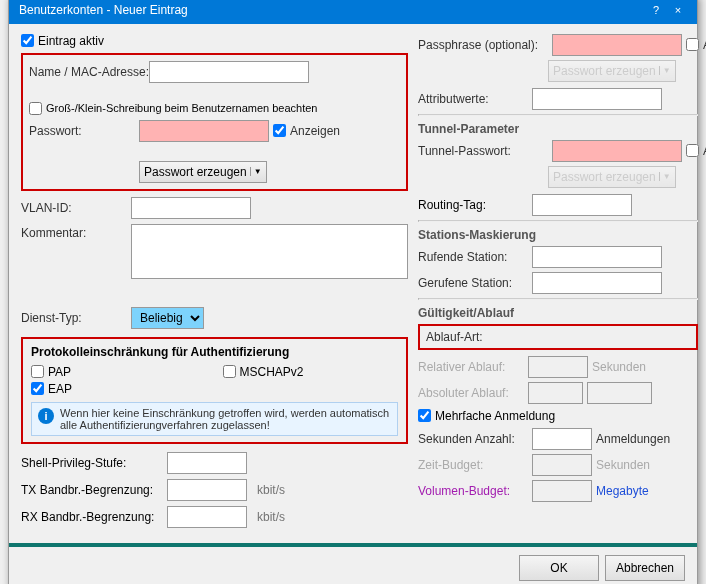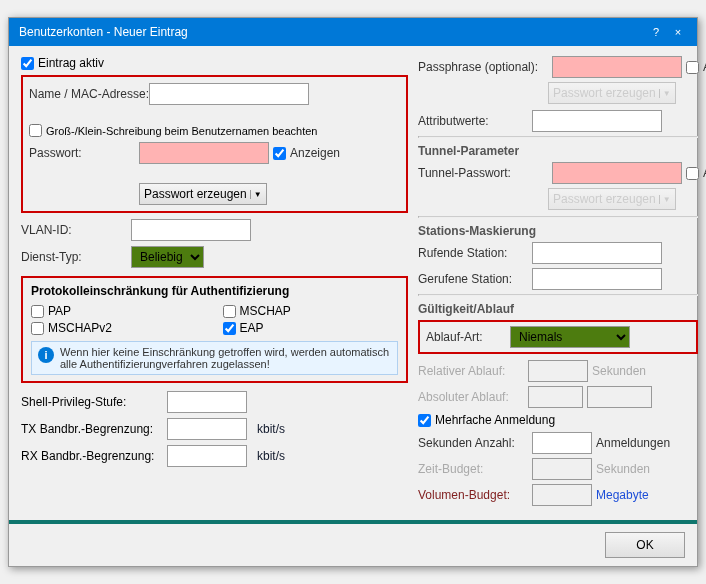--- a/index.html
+++ b/index.html
@@ -126,21 +126,21 @@
       font-size: 12px;
       padding: 2px;
       font-family: inherit;
     }
     .comment-wrap {
       position: relative;
       margin-bottom: 6px;
     }
     select {
       border: 1px solid #999;
-      background: #4d7c0f;
+      background: #7dd3fc;
       padding: 2px 4px;
       height: 22px;
       font-size: 12px;
       font-family: inherit;
       cursor: pointer;
     }
     .proto-box {
       border: 2px solid #cc0000;
       padding: 6px 8px;
       margin-bottom: 8px;
@@ -184,21 +184,21 @@
       flex-shrink: 0;
       margin-top: 1px;
     }
     .shell-row {
       display: flex;
       align-items: center;
       margin-bottom: 5px;
       gap: 6px;
     }
     .shell-row label { min-width: 140px; }
-    .kbits-label { margin-left: 4px; color: #0f172a; }
+    .kbits-label { margin-left: 4px; color: #737373; }
     .right-section-title {
       font-weight: bold;
       color: #555;
       margin-bottom: 4px;
       margin-top: 6px;
     }
     .right-form-row {
       display: flex;
       align-items: center;
       margin-bottom: 4px;
@@ -340,41 +340,43 @@
             <span class="arrow">▼</span>
           </button>
         </div>
       </div>
 
       <div class="form-row vlan-row">
         <label>VLAN-ID:</label>
         <input type="text" class="field-sm" style="">
       </div>
 
+      <div class="form-row" style="align-items:flex-start;">
+        <label style="margin-top:2px;">Kommentar:</label>
+        <div class="comment-wrap" style="flex:1;">
+          <textarea class="comment-area" style=""></textarea>
+        </div>
+      </div>
 
       <div class="form-row" style="margin-bottom:8px;">
         <label>Dienst-Typ:</label>
         <select>
           <option>Beliebig</option>
         </select>
       </div>
 
       <div class="proto-box">
         <div class="proto-title">Protokolleinschränkung für Authentifizierung</div>
         <div class="proto-checks">
           <div class="proto-check-item">
             <input type="checkbox" style="">
             <label>PAP</label>
           </div>
           <div class="proto-check-item">
             <input type="checkbox" style="">
-            <label>MSCHAP</label>
-          </div>
-          <div class="proto-check-item">
-            <input type="checkbox" style="">
             <label>MSCHAPv2</label>
           </div>
           <div class="proto-check-item">
             <input type="checkbox" checked="" style="">
             <label>EAP</label>
           </div>
         </div>
         <div class="info-row">
           <div class="info-icon">i</div>
           <span>Wenn hier keine Einschränkung getroffen wird, werden automatisch alle Authentifizierungverfahren zugelassen!</span>
@@ -428,43 +430,44 @@
         <input type="checkbox" style="">
         <label>Anzeigen</label>
       </div>
       <div style="margin-left:130px; margin-bottom:6px;">
         <button class="btn-generate disabled-gen" disabled="">
           <span>Passwort erzeugen</span>
           <span class="arrow">▼</span>
         </button>
       </div>
 
+      <div class="routing-row">
+        <label>Routing-Tag:</label>
+        <input type="text" style="width: 100px;">
+      </div>
 
       <hr class="section-divider">
 
       <div class="stations-title">Stations-Maskierung</div>
       <div class="stations-row">
         <label>Rufende Station:</label>
         <input type="text" style="width: 130px;">
       </div>
       <div class="stations-row">
         <label>Gerufene Station:</label>
         <input type="text" style="width: 130px;">
       </div>
 
       <hr class="section-divider">
 
       <div class="gueltig-title">Gültigkeit/Ablauf</div>
 
       <div class="ablauf-box">
         <div class="ablauf-row">
           <label>Ablauf-Art:</label>
-          <select style="width:120px;">
-            <option>Niemals</option>
-          </select>
         </div>
       </div>
 
       <div class="form-row greyed" style="margin-bottom:4px;">
         <label style="min-width:110px; color:#aaa;">Relativer Ablauf:</label>
         <input type="text" style="width: 60px; color: rgb(170, 170, 170); background: rgb(240, 240, 240);">
         <span style="margin-left:4px; color:#aaa;">Sekunden</span>
       </div>
 
       <div class="form-row greyed" style="margin-bottom:5px;">
@@ -484,24 +487,25 @@
         <span class="anmeldung-label">Anmeldungen</span>
       </div>
 
       <div class="anmeldung-row greyed">
         <label style="min-width:110px; color:#aaa;">Zeit-Budget:</label>
         <input type="text" style="width: 60px; color: rgb(170, 170, 170); background: rgb(240, 240, 240);">
         <span style="color:#aaa;">Sekunden</span>
       </div>
 
       <div class="anmeldung-row greyed">
-        <label style="min-width:110px; color:#7f1d1d;">Volumen-Budget:</label>
+        <label style="min-width:110px; color:#a21caf;">Volumen-Budget:</label>
         <input type="text" style="width: 60px; color: rgb(170, 170, 170); background: rgb(240, 240, 240);">
         <span style="color:#1d4ed8;">Megabyte</span>
       </div>
 
     </div>
   </div>
 
   <div class="dialog-footer">
     <button class="footer-btn">OK</button>
+    <button class="footer-btn">Abbrechen</button>
   </div>
 </div>
 
 </body></html>

